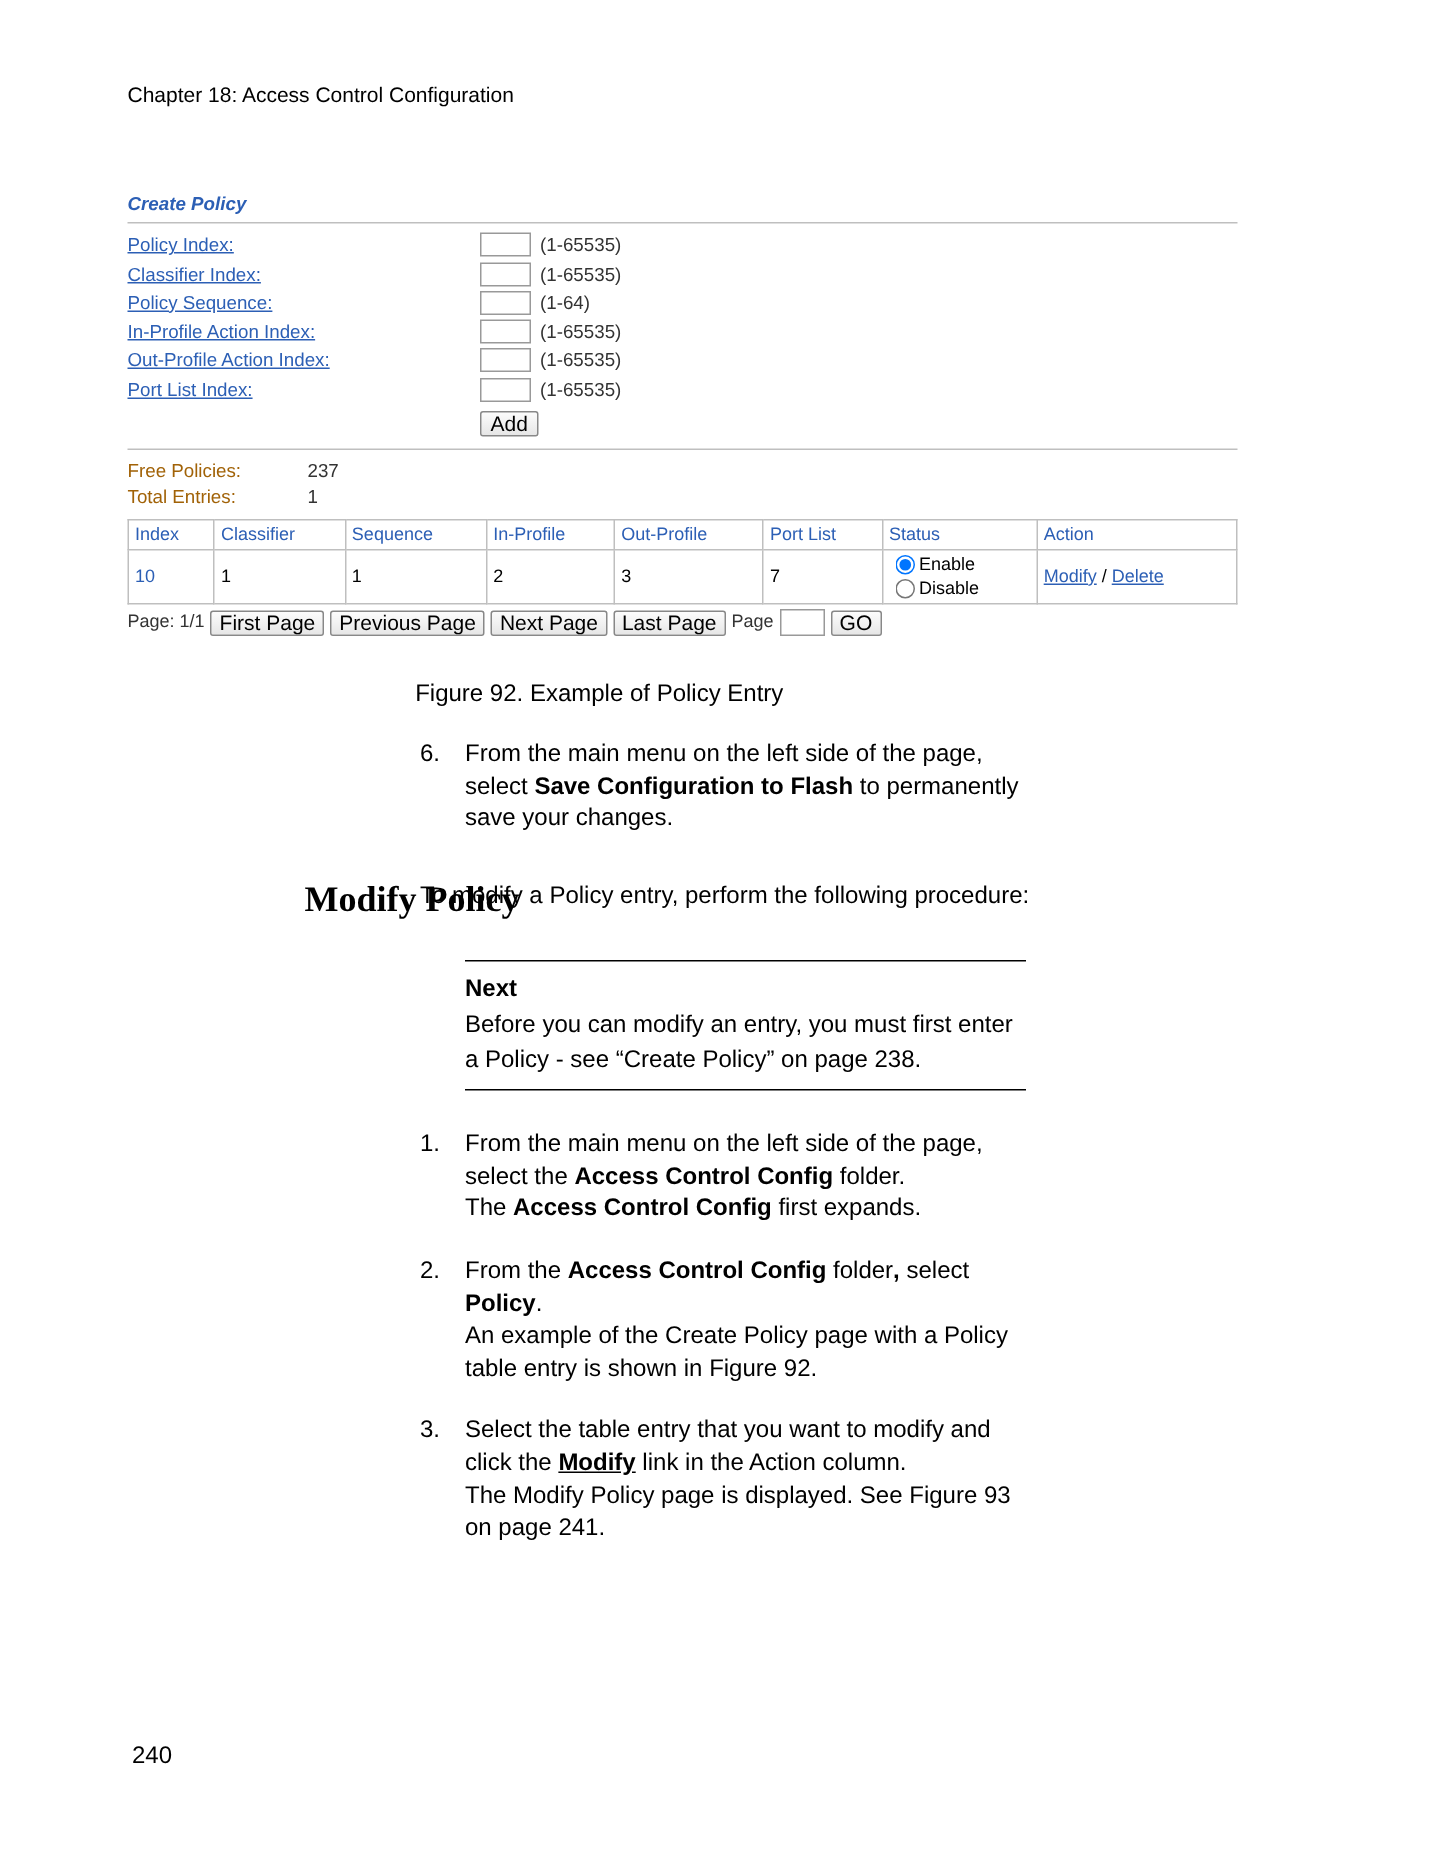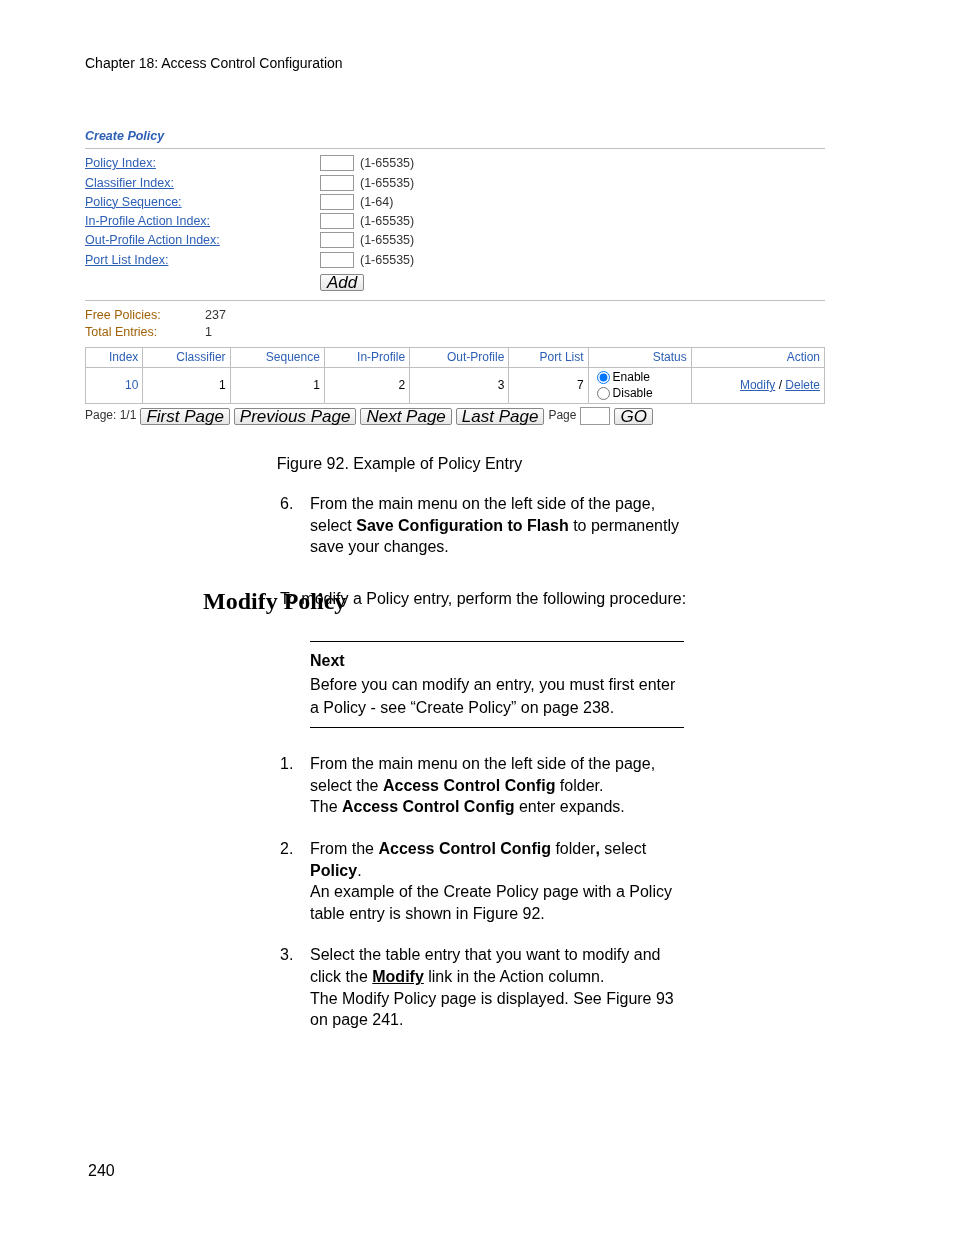--- a/index.html
+++ b/index.html
@@ -55,31 +55,30 @@
     font-size: 12px;
   }
   .form-row .range {
     margin-left: 6px;
     color: #333;
   }
   .add-row {
     margin: 6px 0 8px 235px;
   }
   .btn {
-    font-size: 17px;
+    font-size: 14px;
     border: 1px solid #888;
     background: linear-gradient(#fcfcfc,#e6e6e6);
     padding: 0 6px;
     height: 17px;
     line-height: 15px;
     cursor: pointer;
     border-radius: 2px;
     display: inline-block;
     box-sizing: border-box;
-    font-style: italic;
   }
   .divider {
     border-top: 1px solid #bfbfbf;
     margin: 4px 0 6px 0;
   }
   .stat-row {
     display: flex;
     margin: 1px 0;
   }
   .stat-row .slbl {
@@ -91,21 +90,21 @@
   }
 
   table.grid {
     border-collapse: collapse;
     width: 100%;
     margin-top: 6px;
     font-size: 12px;
   }
   table.grid th, table.grid td {
     border: 1px solid #bfbfbf;
-    text-align: right;
+    text-align: left;
     padding: 2px 4px;
   }
   table.grid th {
     color: #2c5fb5;
     font-weight: normal;
     background: #fff;
   }
   table.grid td.idx a { color: #2c5fb5; text-decoration: none; }
   .status-cell {
     text-align: left !important;
@@ -332,21 +331,21 @@
     <div class="note-title">Next</div>
     <div>Before you can modify an entry, you must first enter a Policy - see “Create Policy” on page 238.</div>
     <div class="note-rule-bottom"></div>
   </div>
 
   <div class="body-col">
     <div class="step">
       <span class="num">1.</span>
       <span class="txt">
         <span>From the main menu on the left side of the page, select the </span><b>Access Control Config</b><span> folder.</span><br>
-        <span>The </span><b>Access Control Config</b><span> enter expands.</span>
+        <span>The </span><b>Access Control Config</b><span> first expands.</span>
       </span>
     </div>
 
     <div class="step">
       <span class="num">2.</span>
       <span class="txt">
         <span>From the </span><b>Access Control Config</b><span> folder</span><b>,</b><span> select </span><b>Policy</b><span>.</span><br>
         <span>An example of the Create Policy page with a Policy table entry is shown in Figure 92.</span>
       </span>
     </div>

